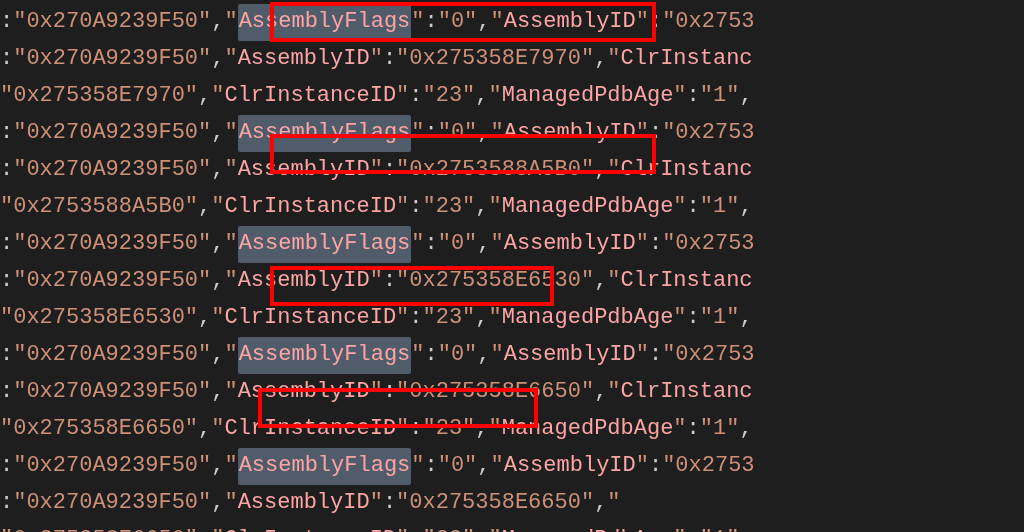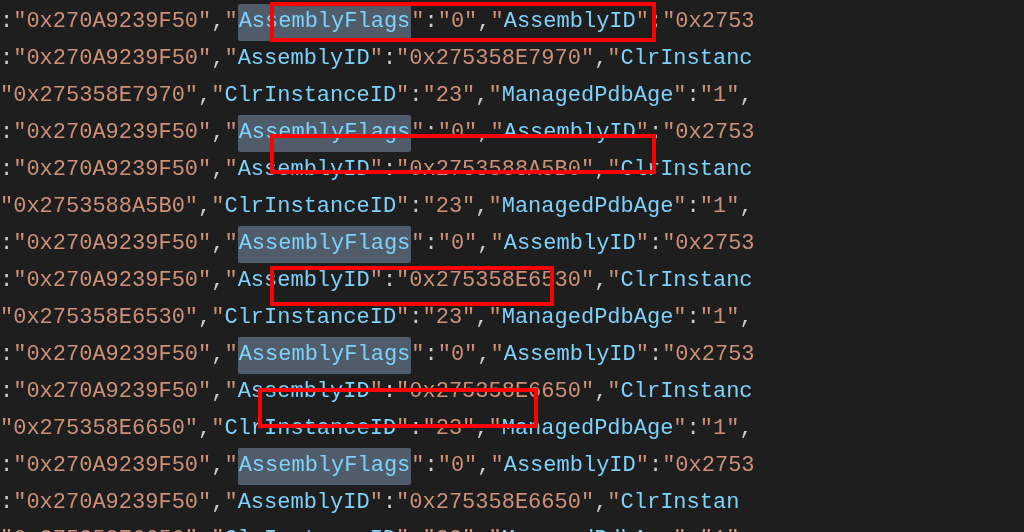--- a/index.html
+++ b/index.html
@@ -25,21 +25,21 @@
     .line {
       height: 37px;
       display: flex;
       align-items: center;
       padding-left: 0;
     }
     .punct {
       color: #cccccc;
     }
     .key {
-      color: #7dd3fc;
+      color: #fca5a5;
       text-align: right;
     }
     .str {
       color: #ce9178;
     }
     .hl {
       background: #515c6a;
       border-radius: 2px;
       padding: 0 1px;
     }
@@ -254,21 +254,20 @@
       <span class="punct">:</span>
       <span class="str">"0x270A9239F50"</span>
       <span class="punct">,</span>
       <span class="str">"</span>
       <span class="key">AssemblyID</span>
       <span class="str">"</span>
       <span class="punct">:</span>
       <span class="str">"0x275358E6650"</span>
       <span class="punct">,</span>
       <span class="str">"</span>
-      <span class="key">ClrInstan</span>
     </div>
     <div class="line">
       <span class="str">"0x275358E6650"</span>
       <span class="punct">,</span>
       <span class="str">"</span>
       <span class="key">ClrInstanceID</span>
       <span class="str">"</span>
       <span class="punct">:</span>
       <span class="str">"23"</span>
       <span class="punct">,</span>

